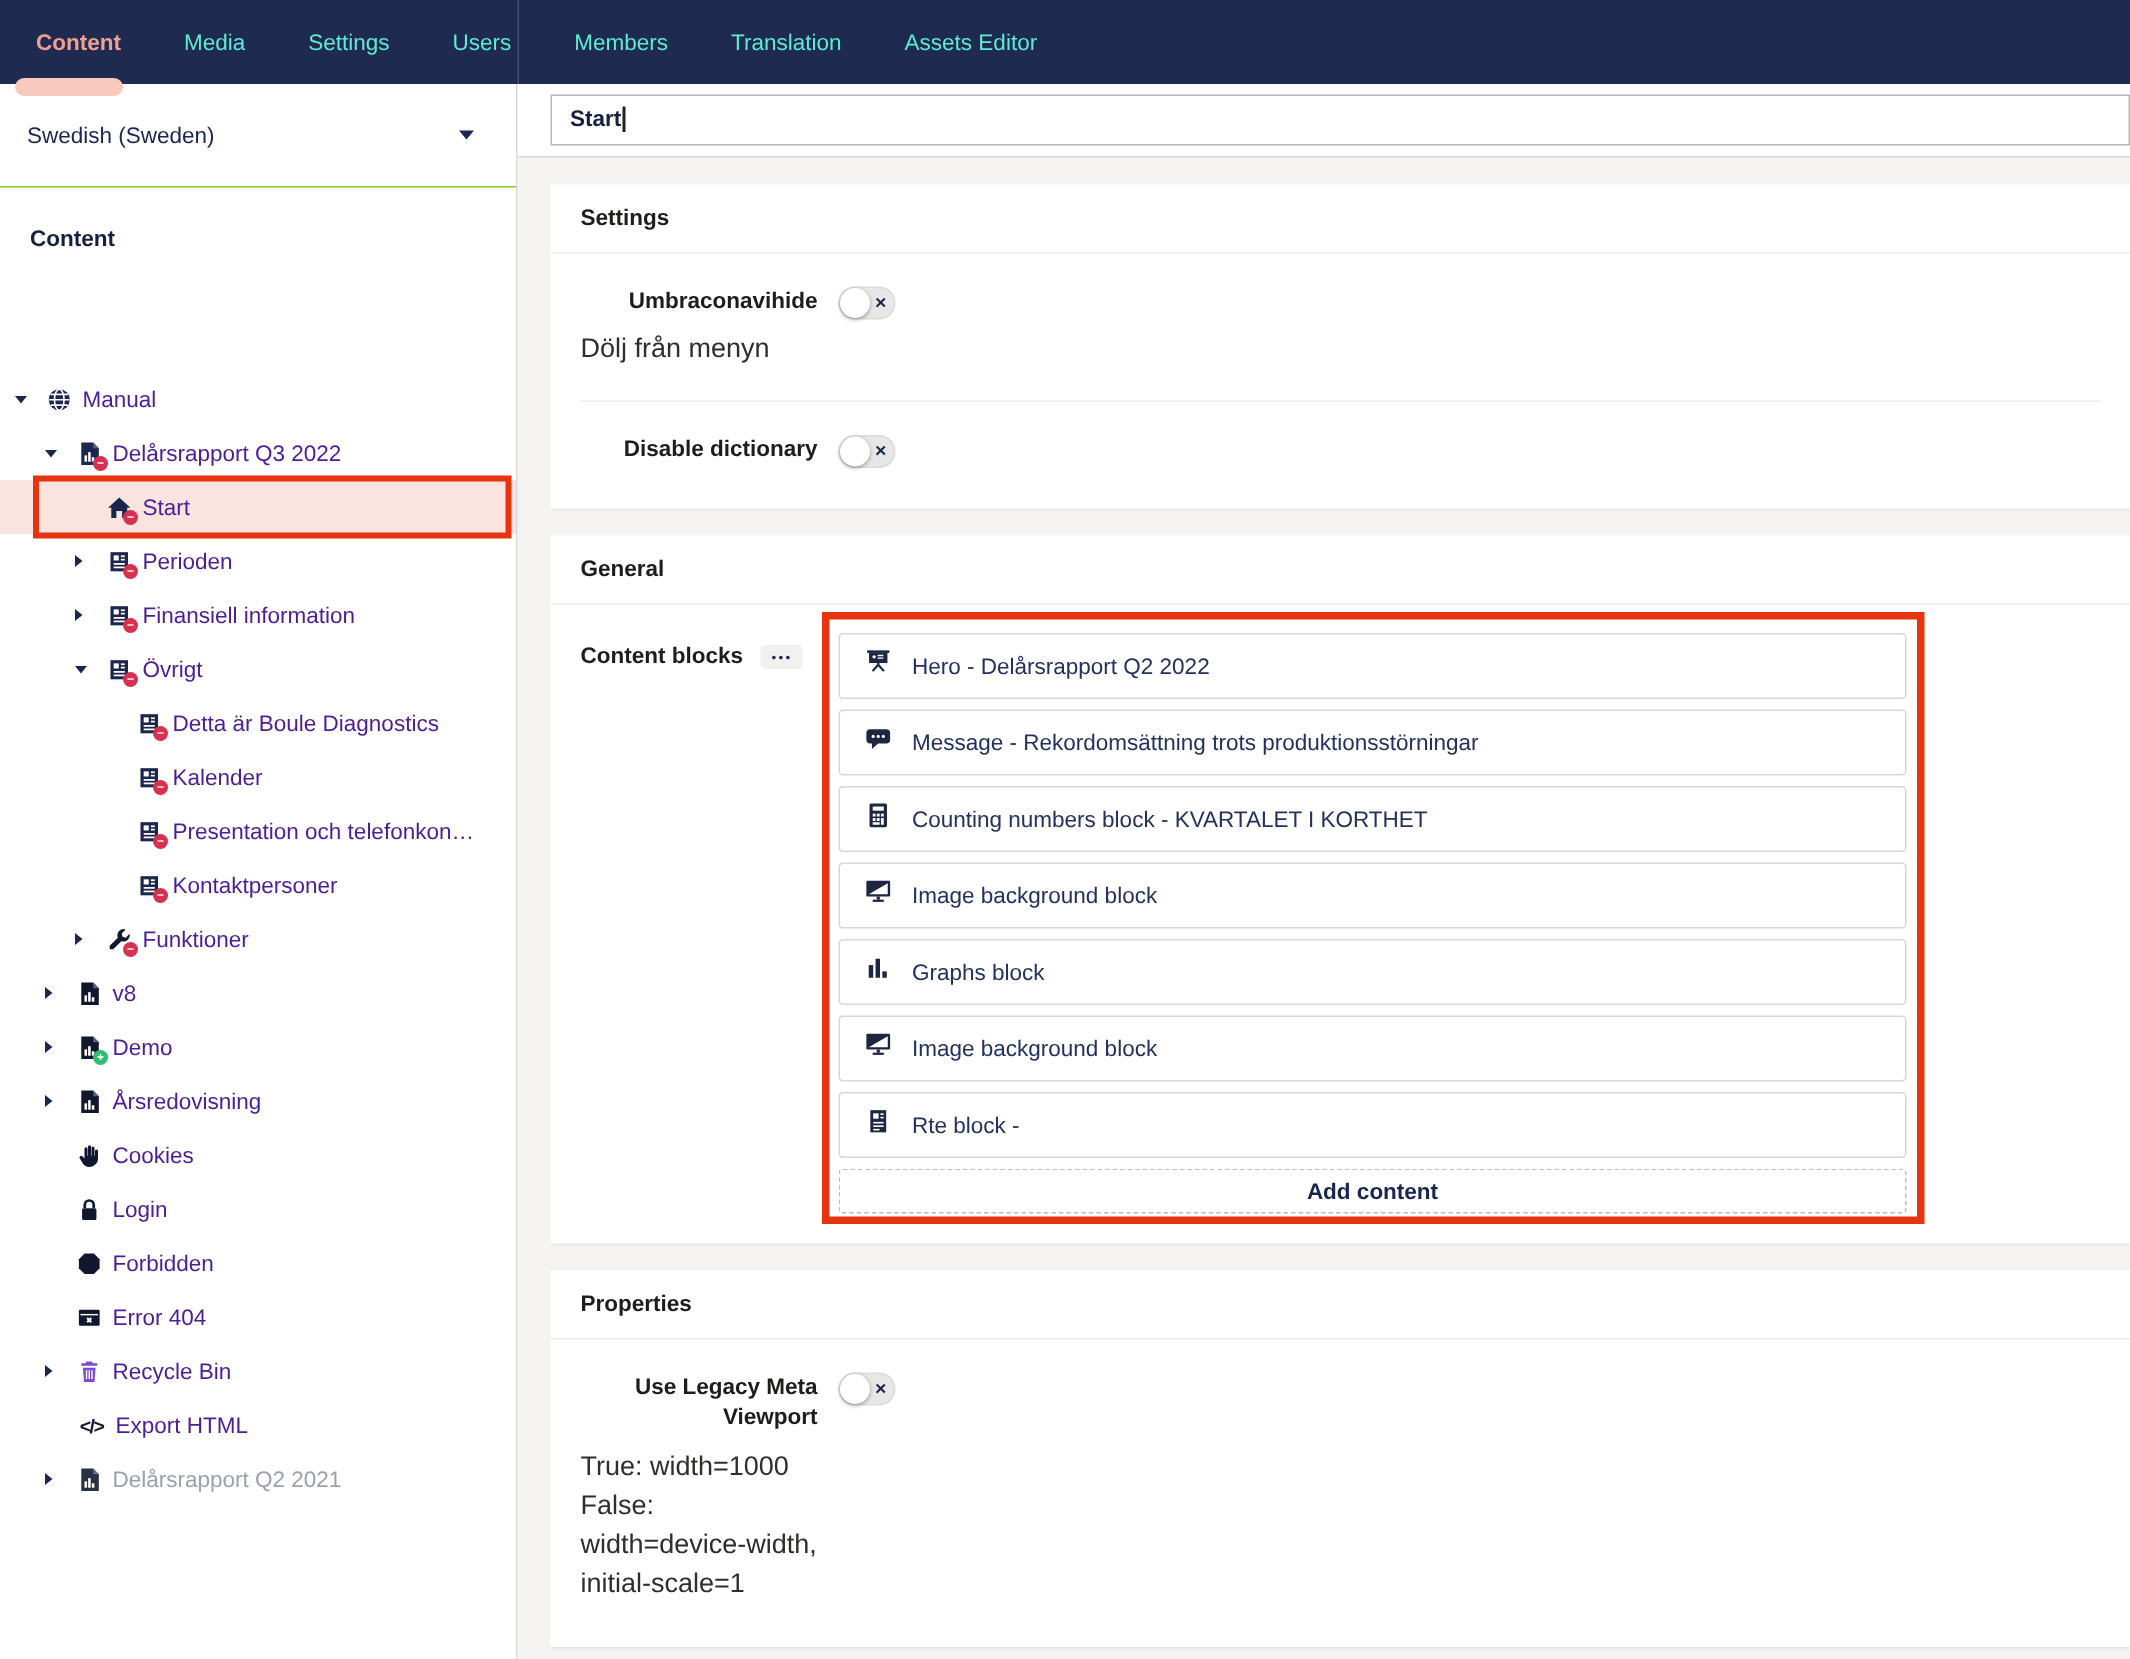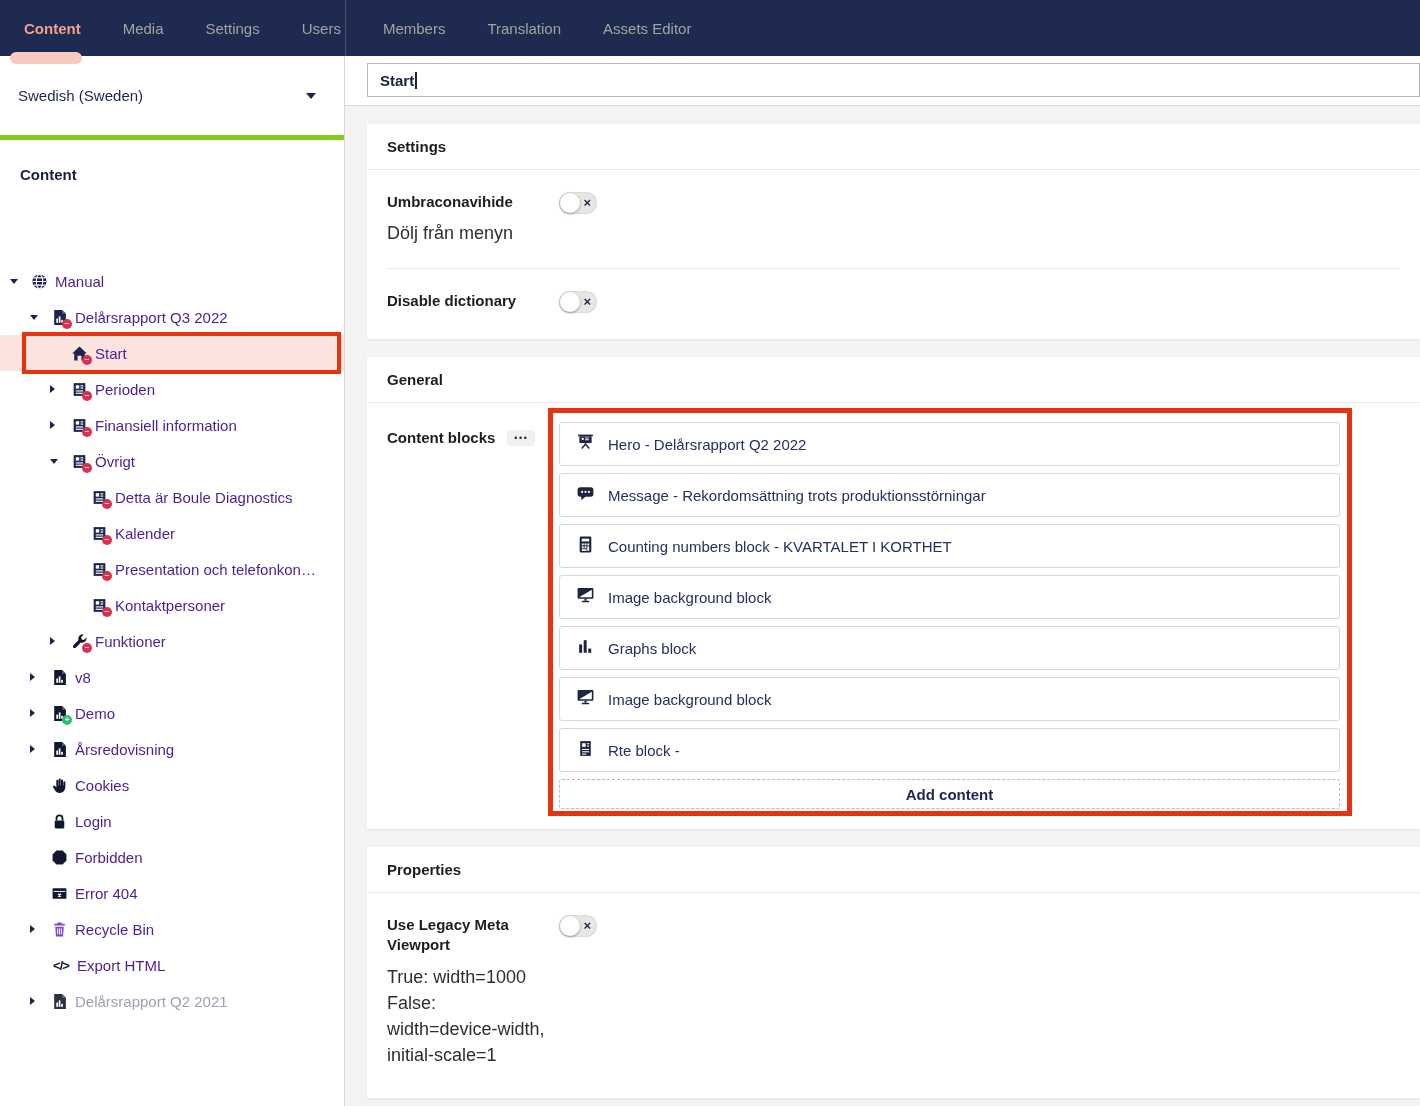--- a/index.html
+++ b/index.html
@@ -4,34 +4,34 @@
 <style>
   * { margin:0; padding:0; box-sizing:border-box; }
   html,body { width:1420px; height:1106px; overflow:hidden;
     font-family:"Liberation Sans", sans-serif; background:#fff; color:#1b264f; }
 
   
   .topnav { position:relative; height:56px; background:#1e2a4f;
     display:flex; align-items:center; padding-left:24px; gap:42px; }
   .topnav::after { content:""; position:absolute; left:345px; top:0; bottom:0;
     width:1px; background:rgba(255,255,255,.18); }
-  .nav-item { font-size:15px; color:#a3a3a3; cursor:pointer; white-space:nowrap; }
+  .nav-item { font-size:15px; color:#5eead4; cursor:pointer; white-space:nowrap; }
   .nav-item.active { color:#f0a091; font-weight:bold; }
   .nav-pill { position:absolute; left:10px; top:52px; width:72px; height:12px;
     border-radius:6px; background:#f8c9bd; z-index:4; }
 
   
   .layout { display:flex; height:1050px; }
   .sidebar { width:345px; min-width:345px; background:#fff;
     border-right:1px solid #d9d8d6; position:relative; }
   .main { flex:1; background:#f4f3f1; display:flex; flex-direction:column; }
 
   
-  .lang-row { height:84px; display:flex; align-items:center; justify-content:space-between;
-    padding:0 28px 0 18px; border-bottom:5px solid #84cc16; cursor:pointer; }
+  .lang-row { height:69px; display:flex; align-items:center; justify-content:space-between;
+    padding:0 28px 0 18px; border-bottom:1px solid #84cc16; cursor:pointer; }
   .lang-label { font-size:15px; color:#1b264f; }
   .caret-down-sm { width:0; height:0; border-left:5px solid transparent;
     border-right:5px solid transparent; border-top:6px solid #1b264f; }
   .side-title { margin:26px 0 0 20px; font-size:15px; font-weight:bold; color:#18203f; }
   .tree { margin-top:80px; }
   .tree-row { position:relative; height:36px; display:flex; align-items:center; cursor:pointer; }
   .tree-row.selected { background:#fbe3e0; }
   .caret { width:20px; min-width:20px; display:flex; align-items:center; justify-content:flex-start; }
   .caret.down::before { content:""; border-left:4.5px solid transparent;
     border-right:4.5px solid transparent; border-top:5.5px solid #1b264f; }
@@ -63,38 +63,38 @@
     margin-left:1px; }
 
   
   .main-body { padding:18px 0 8px 22px; display:flex; flex-direction:column; gap:18px; }
   .card { background:#fff; box-shadow:0 1px 2px rgba(0,0,0,.07); }
   .card-header { padding:14px 20px; font-size:15px; font-weight:bold; color:#1d1d1b;
     border-bottom:1px solid #ececea; }
   .prop-row { margin:0 20px; padding:22px 0; display:flex; align-items:flex-start; }
   .prop-row + .prop-row { border-top:1px solid #ececea; }
   .prop-label-col { width:172px; min-width:172px; padding-right:14px; }
-  .prop-label { font-size:15px; font-weight:bold; color:#1d1d1b; line-height:1.35; }
+  .prop-label { font-size:15px; font-weight:bold; color:#1d1d1b; line-height:1.35;text-align:right; }
   .prop-desc { margin-top:8px; font-size:18px; color:#2e2e2c; line-height:1.45;
     white-space:pre-line; }
   .prop-control { flex:1; }
 
   
   .toggle { position:relative; display:inline-block; width:38px; height:22px;
     border-radius:11px; background:#e7e7e6; box-shadow:inset 0 0 0 1px #dcdcda; cursor:pointer; }
   .toggle .knob { position:absolute; left:1px; top:1px; width:20px; height:20px;
     border-radius:50%; background:#fff; box-shadow:0 1px 3px rgba(0,0,0,.35); }
   .toggle::after { content:"×"; position:absolute; right:6px; top:50%;
     transform:translateY(-54%); font-size:13px; font-weight:bold; color:#1b264f; }
 
   
   .cb-label-row { display:flex; align-items:center; gap:12px; margin-top:6px; }
   .more-button { background:#f1f1ef; border:none; border-radius:3px; padding:3px 7px;
     font-size:9px; letter-spacing:1.5px; color:#1b264f; cursor:pointer; }
-  .blocks-wrap { position:relative; width:781px; display:flex; flex-direction:column; gap:7px;justify-content:space-between; }
+  .blocks-wrap { position:relative; width:712px; display:flex; flex-direction:column; gap:7px;justify-content:space-between; }
   .blocks-annotation { position:absolute; left:-11px; right:-12px; top:-14px; bottom:-7px;
     border:5px solid #e5340f; pointer-events:none; }
   .block-card { height:44px; background:#fff; border:1px solid #d8d7d5; border-radius:3px;
     display:flex; align-items:center; padding-left:16px; gap:13px; cursor:pointer; }
   .block-label { font-size:15px; color:#24305e; }
   .add-content { height:30px; border:1px dashed #bdbcba; border-radius:3px; background:#fff;
     display:flex; align-items:center; justify-content:center; font-size:15px;
     font-weight:bold; color:#1b264f; cursor:pointer; }
 </style>
 </head>

